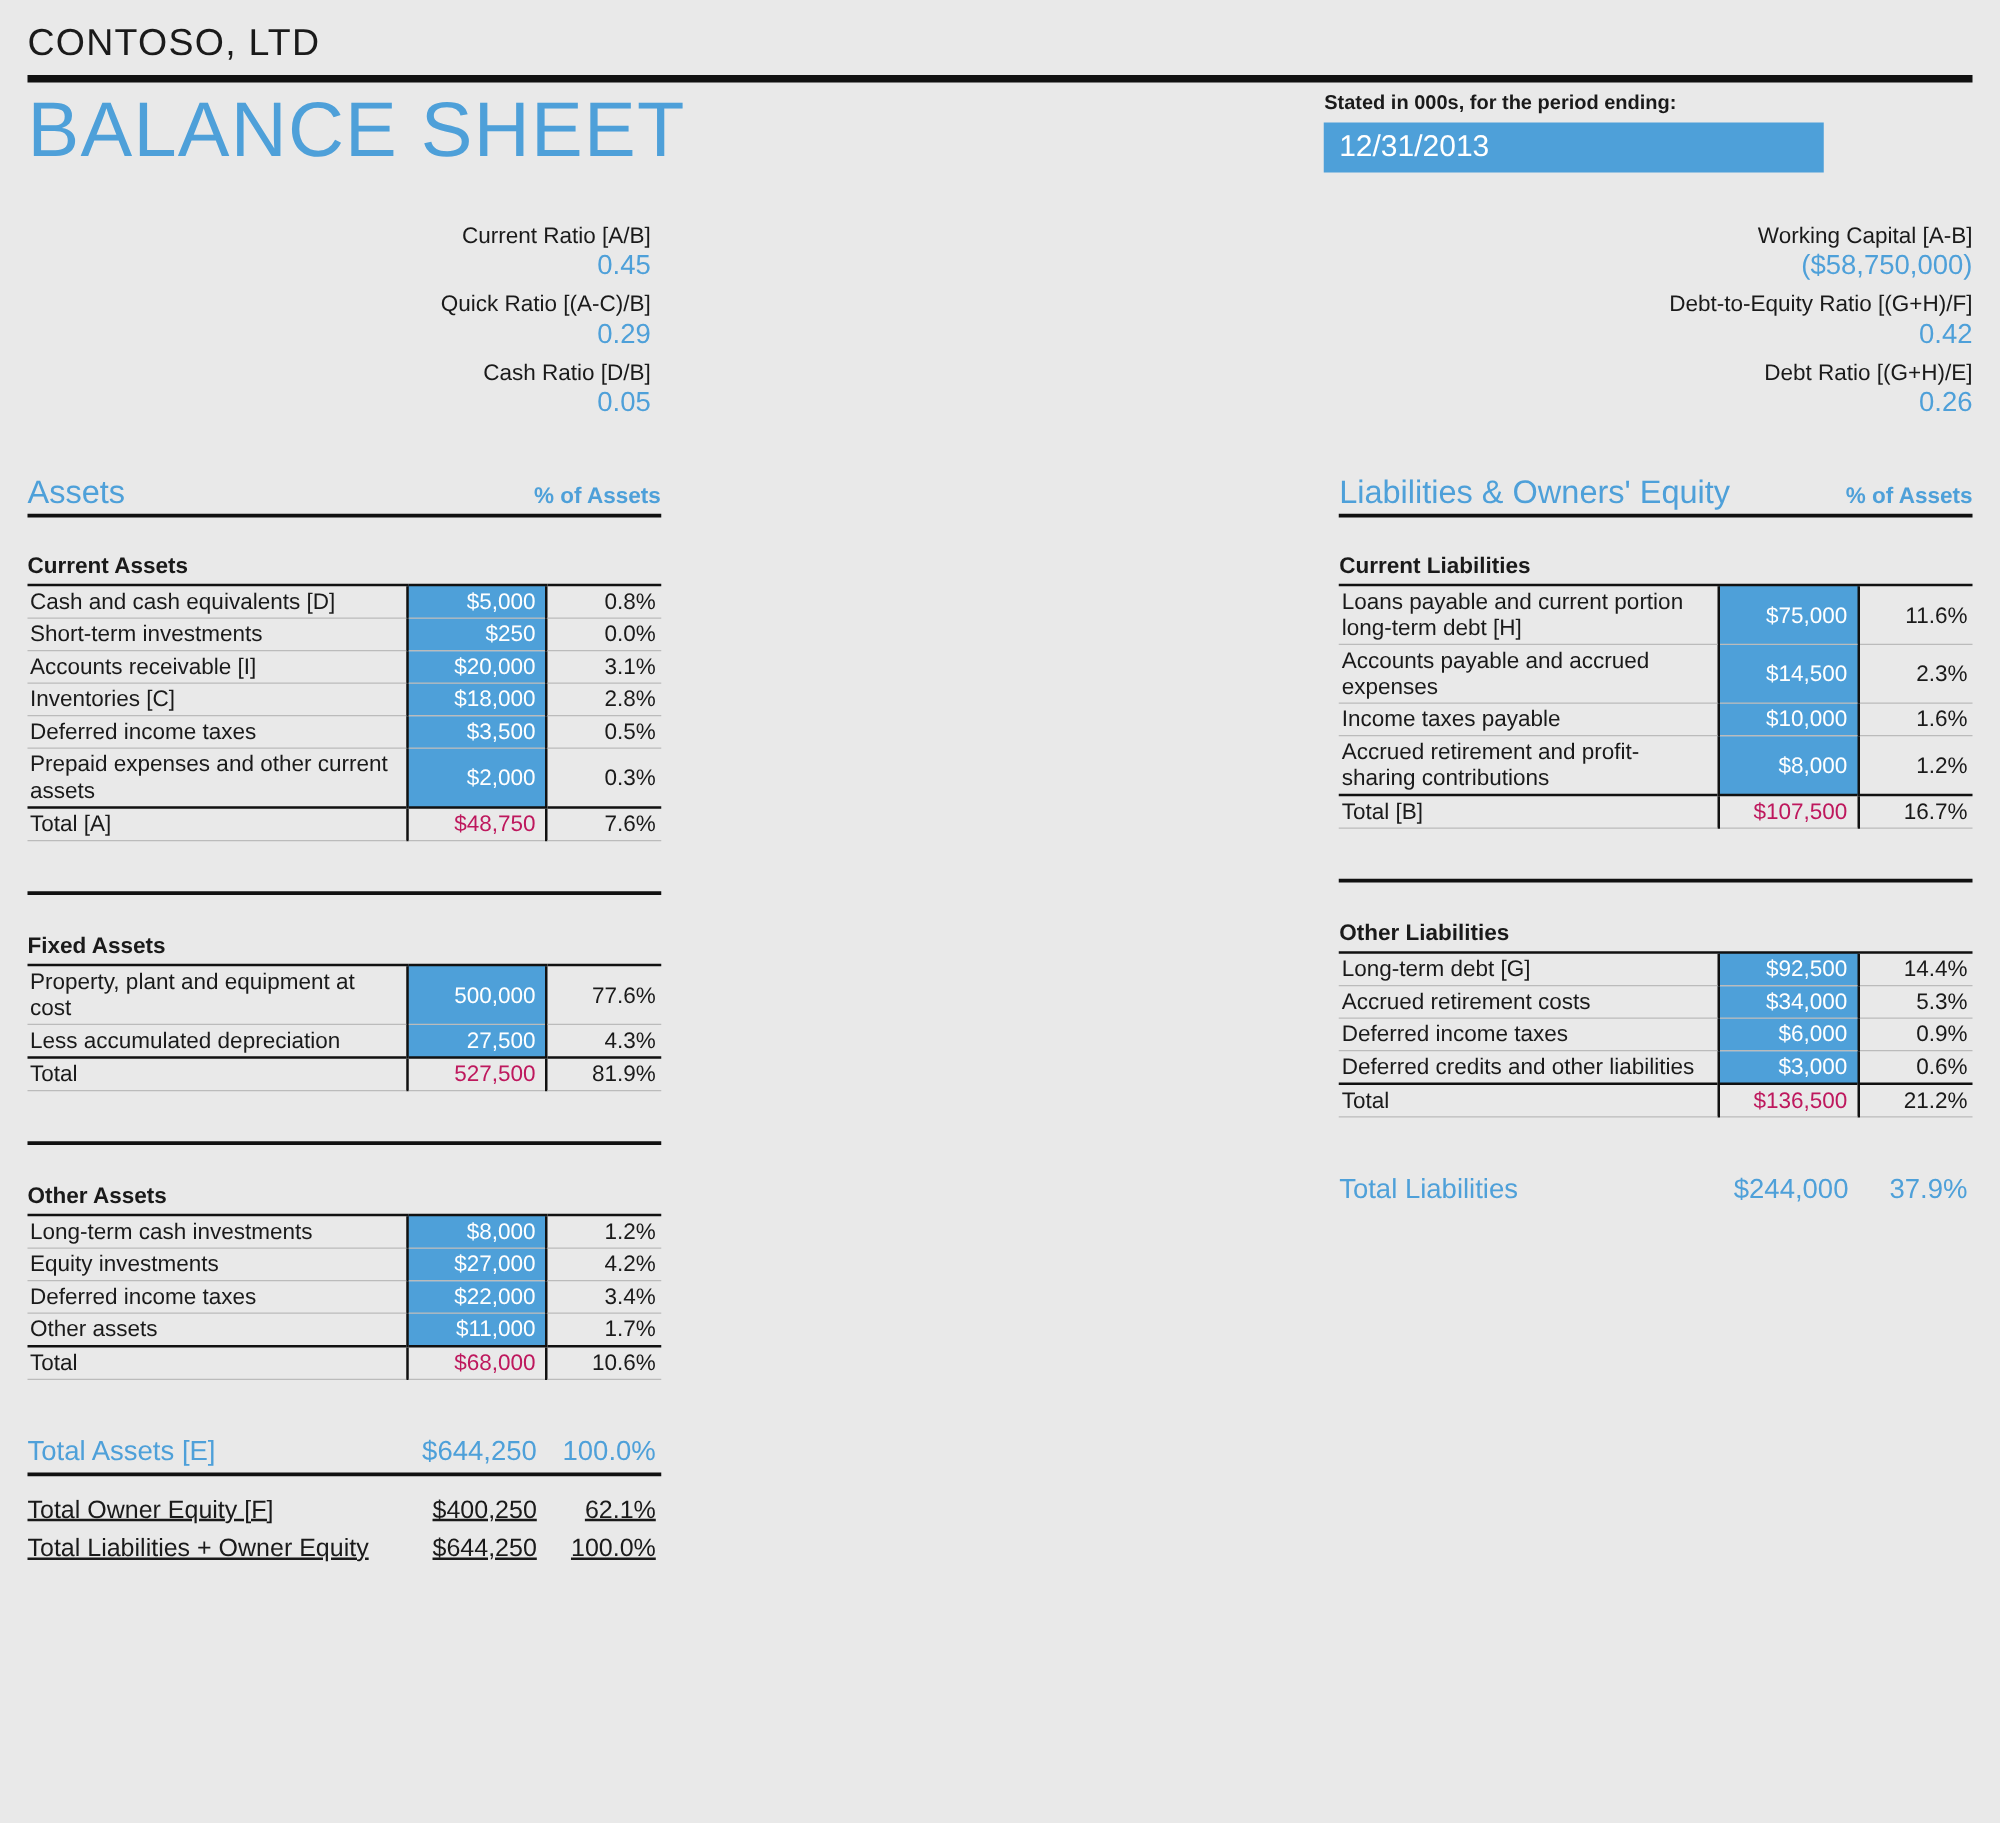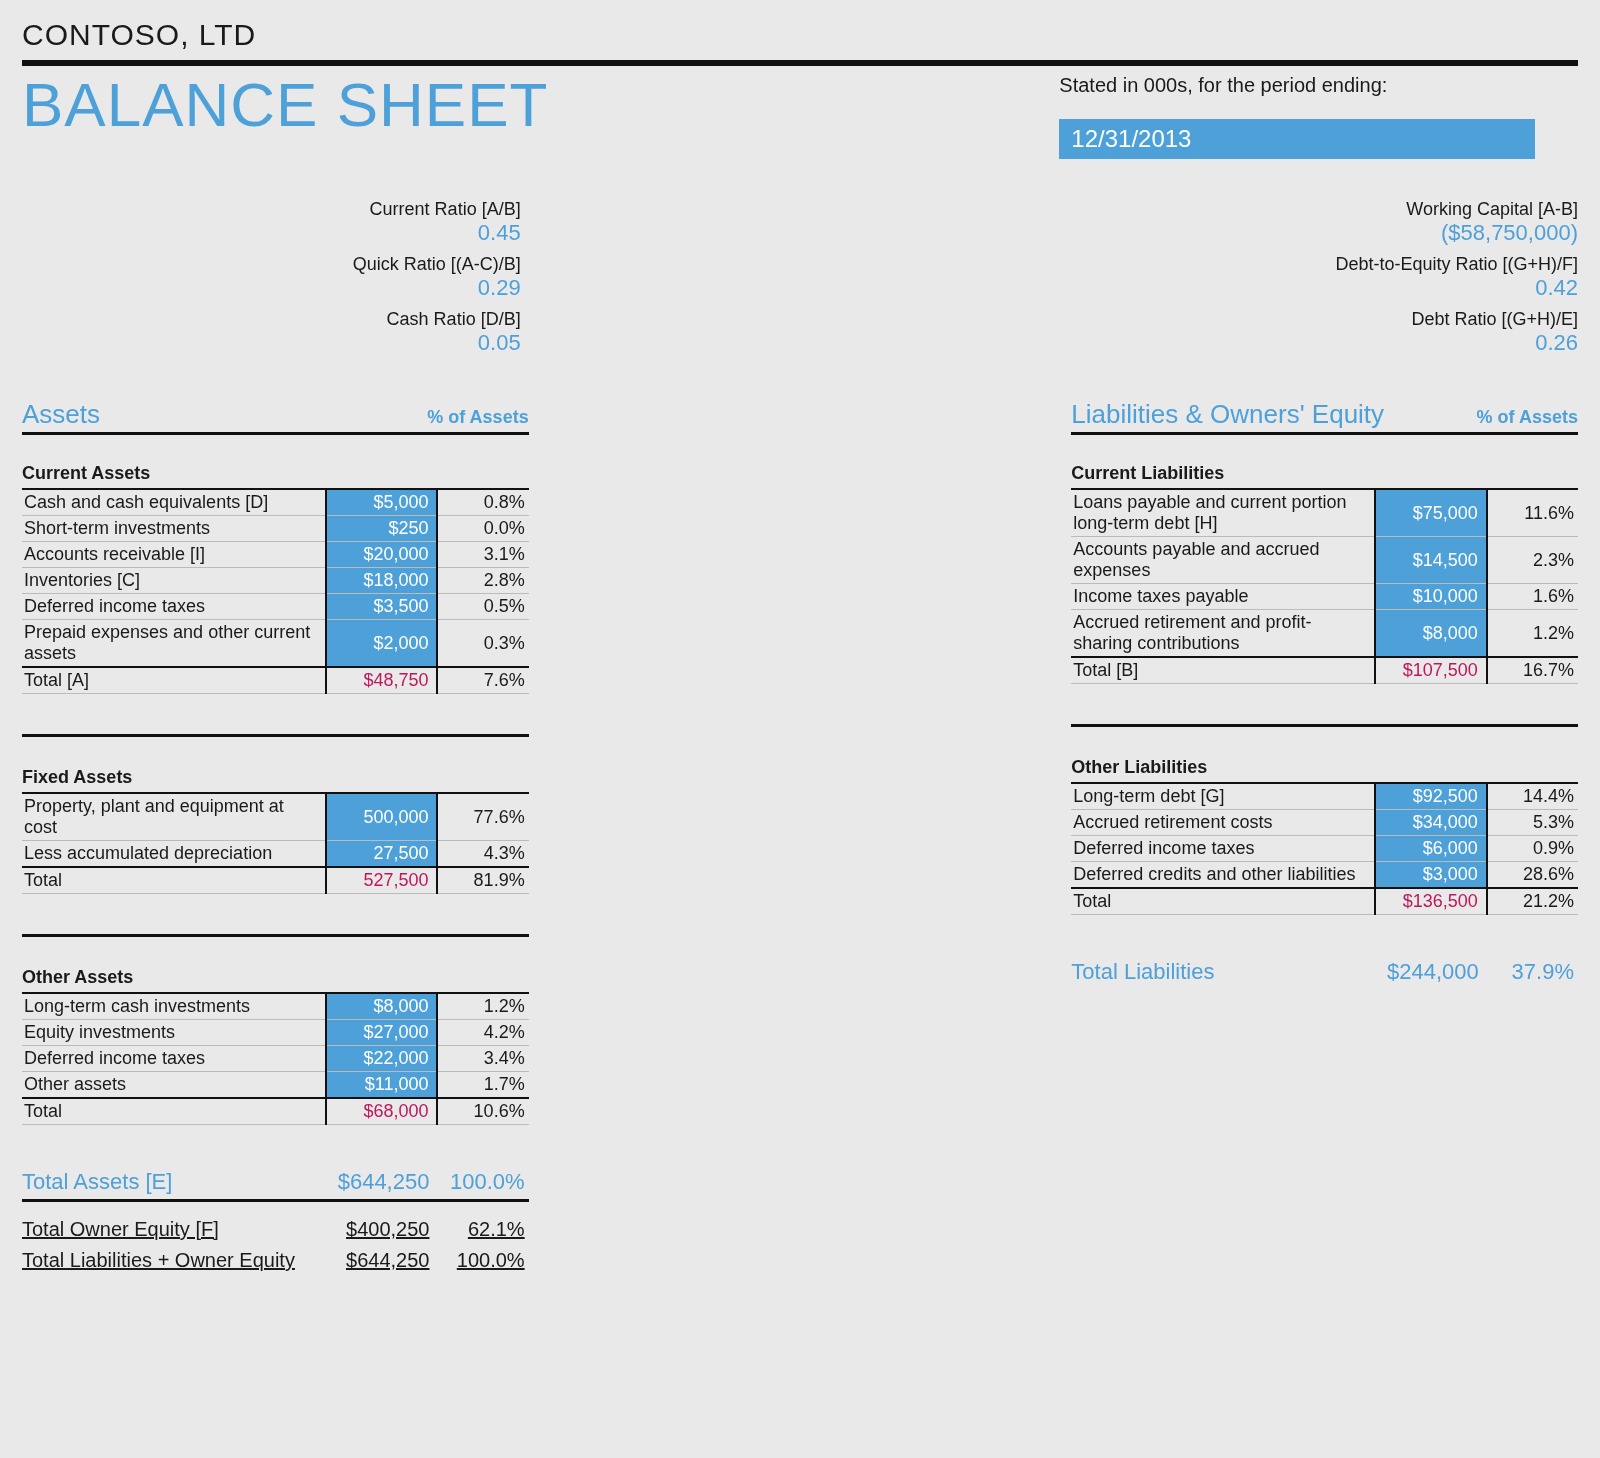--- a/index.html
+++ b/index.html
@@ -26,28 +26,28 @@
   }
   .title-big {
     font-size: 62px;
     font-weight: 300;
     color: #4ea0d9;
     letter-spacing: 1px;
     grid-column: 1 / span 2;
     line-height: 1;
   }
   .period-block { grid-column: 3; }
-  .period-label { font-size: 20px; margin-bottom: 22px; }
+  .period-label { font-size: 16px; margin-bottom: 6px; font-weight: bold; }
   .period-value {
     background: #4ea0d9;
     color: #fff;
     font-size: 24px;
     padding: 6px 12px;
     display: inline-block;
-    width: 476px;
+    width: 400px;
   }
 
   .ratios-grid {
     margin-top: 40px;
     display: grid;
     grid-template-columns: 1fr 1fr 1fr;
     column-gap: 30px;
     text-align: right;
   }
   .ratio-col { grid-column: span 1; }
@@ -425,21 +425,21 @@
                 <td class="pct">5.3%</td>
               </tr>
               <tr>
                 <td class="label">Deferred income taxes</td>
                 <td class="val">$6,000</td>
                 <td class="pct">0.9%</td>
               </tr>
               <tr>
                 <td class="label">Deferred credits and other liabilities</td>
                 <td class="val">$3,000</td>
-                <td class="pct">28.6%</td>
+                <td class="pct">0.6%</td>
               </tr>
               <tr class="total">
                 <td class="label">Total</td>
                 <td class="val plain">$136,500</td>
                 <td class="pct">21.2%</td>
               </tr>
             </tbody>
           </table>
         </div>
       </div>

